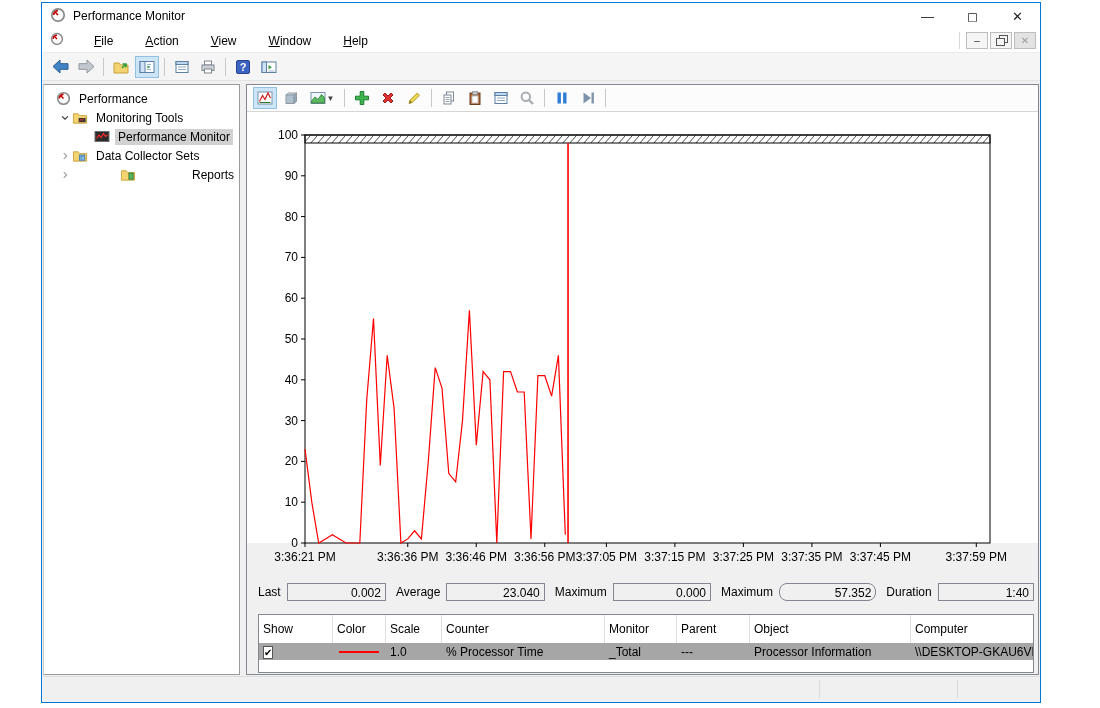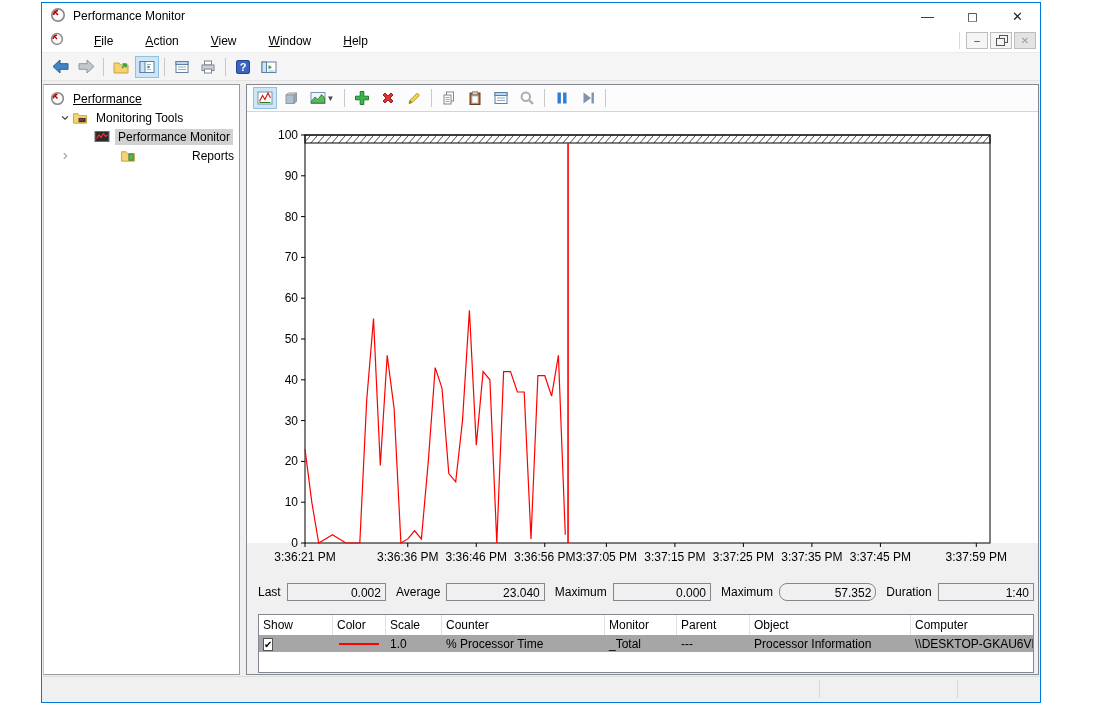--- a/index.html
+++ b/index.html
@@ -50,21 +50,21 @@
   .white-band { position:absolute; left:0; top:0; right:0; height:431px; background:#ffffff; }
   #chart-svg { position:absolute; left:0; top:0; }
 
   
   .stats { position:absolute; left:11px; top:470px; width:776px; height:20px; display:flex; align-items:center; }
   .stat-label { margin-right:6px; }
   .stat-field { height:18px; border:1px solid #828790; background:#f0f0f0; text-align:right; padding:2px 4px 0 2px; margin-right:10px; }
 
   
   .legend { position:absolute; left:11px; top:502px; width:776px; height:59px; background:#ffffff; border:1px solid #828790; }
-  .legend-header { display:flex; height:20px; align-items:center; }
+  .legend-header { display:flex; height:28px; align-items:center; }
   .legend-hcell { padding:2px 4px; border-right:1px solid #e0e0e0; height:100%; display:flex; align-items:center; }
   .legend-row { display:flex; height:17px; align-items:center; background:#a6a6a6; }
   .legend-cell { padding:0 4px; overflow:hidden; white-space:nowrap; }
   .c-show{width:74px;} .c-color{width:53px;} .c-scale{width:56px;} .c-counter{width:163px;}
   .c-instance{width:72px;} .c-parent{width:73px;} .c-object{width:161px;} .c-computer{flex:1;}
   .checkbox { width:12px; height:12px; background:#fff; border:1px solid #555; font-size:10px; line-height:10px; text-align:center; color:#000; }
   .swatch { width:40px; height:0; border-top:2px solid #ff0000; margin-left:2px; }
 
   
   .statusbar { position:absolute; left:1px; right:1px; bottom:1px; height:25px; background:#f0f0f0; border-top:1px solid #dcdcdc; }
@@ -167,21 +167,21 @@
           <rect x="1" y="3" width="4.5" height="10.5" fill="#cfe3f5" stroke="#5c7fa3"></rect>
           <polygon points="7.5,6 11,8.2 7.5,10.4" fill="#3f9e4f"></polygon>
           <path d="M7.5 12 h6" stroke="#9bb7d0"></path>
         </svg>
     </div>
   </div>
 
   <div class="main">
 
     <div class="tree-panel">
-      <div class="tree-row" style="padding-left:6px;text-decoration:underline;">
+      <div class="tree-row" style="padding-left:12px;">
         <span class="ticon">
           <svg width="15" height="15" viewBox="0 0 16 16">
               <circle cx="8" cy="8" r="6.2" fill="#fbfbfb" stroke="#8a8a8a" stroke-width="1.7"></circle>
               <path d="M3.6 8 A4.4 4.4 0 0 1 8 3.6" fill="none" stroke="#c00000" stroke-width="1.7"></path>
               <path d="M8 8 L4.9 4.9" stroke="#c00000" stroke-width="1.6"></path>
             </svg>
         </span>
         <span class="tree-label">Performance</span>
       </div>
       <div class="tree-row" style="padding-left:14px;">
@@ -200,20 +200,35 @@
         <span class="tree-label">Monitoring Tools</span>
       </div>
       <div class="tree-row" style="padding-left:50px;">
         <span class="ticon">
           <svg width="16" height="14" viewBox="0 0 16 14">
               <rect x="1" y="1.5" width="14" height="10" fill="#2b2b2b" stroke="#6e6e6e"></rect>
               <path d="M2.5 8.5 l2.5 -3.5 2 2.5 2.5 -4 2 3 2 -1.5" stroke="#ff2a2a" fill="none" stroke-width="1.2"></path>
             </svg>
         </span>
         <span class="tree-label selected">Performance Monitor</span>
+      </div>
+      <div class="tree-row" style="padding-left:14px;">
+        <span class="chev">
+          <svg width="10" height="10" viewBox="0 0 12 12">
+              <path d="M4.5 2.5 L8 6 L4.5 9.5" fill="none" stroke="#a0a0a0" stroke-width="1.4"></path>
+            </svg>
+        </span>
+        <span class="ticon">
+          <svg width="16" height="15" viewBox="0 0 16 16">
+              <path d="M1 4 h5 l1.5 2 H15 v8 H1 z" fill="#f3d471" stroke="#c7a23c"></path>
+              <rect x="7.5" y="7.5" width="5.5" height="5.5" fill="#8fc1e8" stroke="#3f7fb5"></rect>
+              <path d="M7.5 9.2 h5.5 M9.3 7.5 v5.5" stroke="#5a96c4"></path>
+            </svg>
+        </span>
+        <span class="tree-label">Data Collector Sets</span>
       </div>
       <div class="tree-row" style="padding-left:14px;gap:48px;">
         <span class="chev">
           <svg width="10" height="10" viewBox="0 0 12 12">
               <path d="M4.5 2.5 L8 6 L4.5 9.5" fill="none" stroke="#a0a0a0" stroke-width="1.4"></path>
             </svg>
         </span>
         <span class="ticon">
           <svg width="16" height="15" viewBox="0 0 16 16">
               <path d="M1 4 h5 l1.5 2 H15 v8 H1 z" fill="#f3d471" stroke="#c7a23c"></path>

